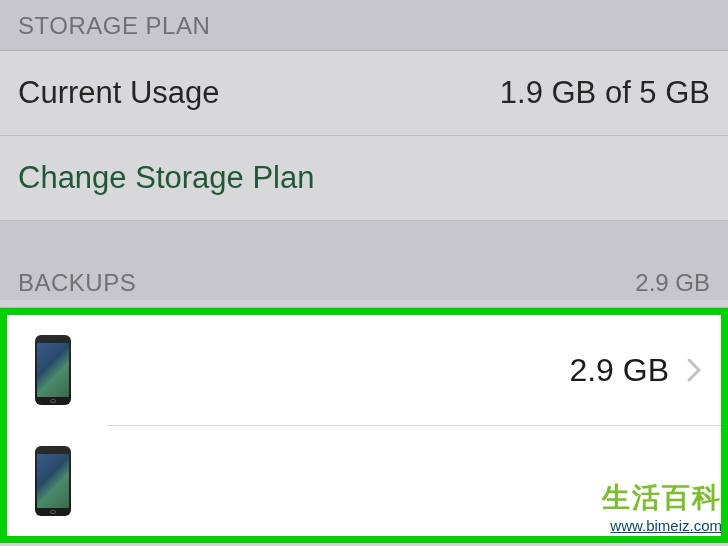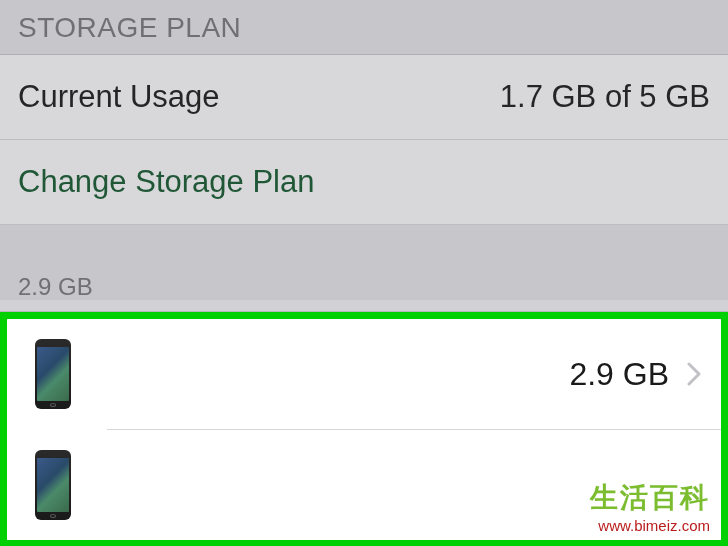--- a/index.html
+++ b/index.html
@@ -18,21 +18,21 @@
     .section-header {
       background: #d2d2d6;
       padding: 12px 18px 10px 18px;
       border-bottom: 1px solid #b8b8bc;
       display: flex;
       justify-content: space-between;
       align-items: center;
     }
     .section-header-text {
       color: #6f6f74;
-      font-size: 28px;
+      font-size: 24px;
       letter-spacing: 0.5px;
       font-weight: 400;
     }
     .section-header-value {
       color: #6f6f74;
       font-size: 24px;
       font-weight: 400;
     }
     .cell {
       background: #e5e5e9;
@@ -126,65 +126,67 @@
       font-weight: 400;
     }
     .chevron {
       color: #c2c2c6;
       font-size: 36px;
       font-weight: 300;
       line-height: 1;
     }
     .watermark {
       position: absolute;
-      right: 18px;
+      right: 6px;
       bottom: 12px;
       text-align: right;
       pointer-events: none;
     }
     .wm-main {
       font-size: 28px;
       font-weight: bold;
       color: #7bbd2f;
       text-shadow: 1px 1px 0 #fff, -1px -1px 0 #fff, 1px -1px 0 #fff, -1px 1px 0 #fff;
       letter-spacing: 2px;
     }
     .wm-sub {
       font-size: 15px;
-      color: #b91c1c;
+      color: #0c4a6e;
+      text-decoration: underline;
     }
     .overlay {
       position: absolute;
       top: 0;
       left: 0;
       width: 728px;
       height: 300px;
       background: rgba(120,120,120,0.12);
       pointer-events: none;
     }
   </style>
 </head>
 <body>
 
 <div class="section-header">
   <span class="section-header-text">STORAGE PLAN</span>
 </div>
 
 <div class="cell">
   <span class="cell-label">Current Usage</span>
-  <span class="cell-value">1.7 GB of 5 GB</span>
+  <span class="cell-value">1.9 GB of 5 GB</span>
 </div>
 
 <div class="cell link">
   <span class="cell-label">Change Storage Plan</span>
 </div>
 
 <div class="spacer"></div>
 
 <div class="section-header">
+  <span class="section-header-text">BACKUPS</span>
   <span class="section-header-value">2.9 GB</span>
 </div>
 
 <div class="highlight-box">
 
   <div class="device-cell">
     <div class="device-icon">
       <div class="device-icon-body">
         <div class="device-icon-screen"></div>
         <div class="device-icon-btn"></div>

